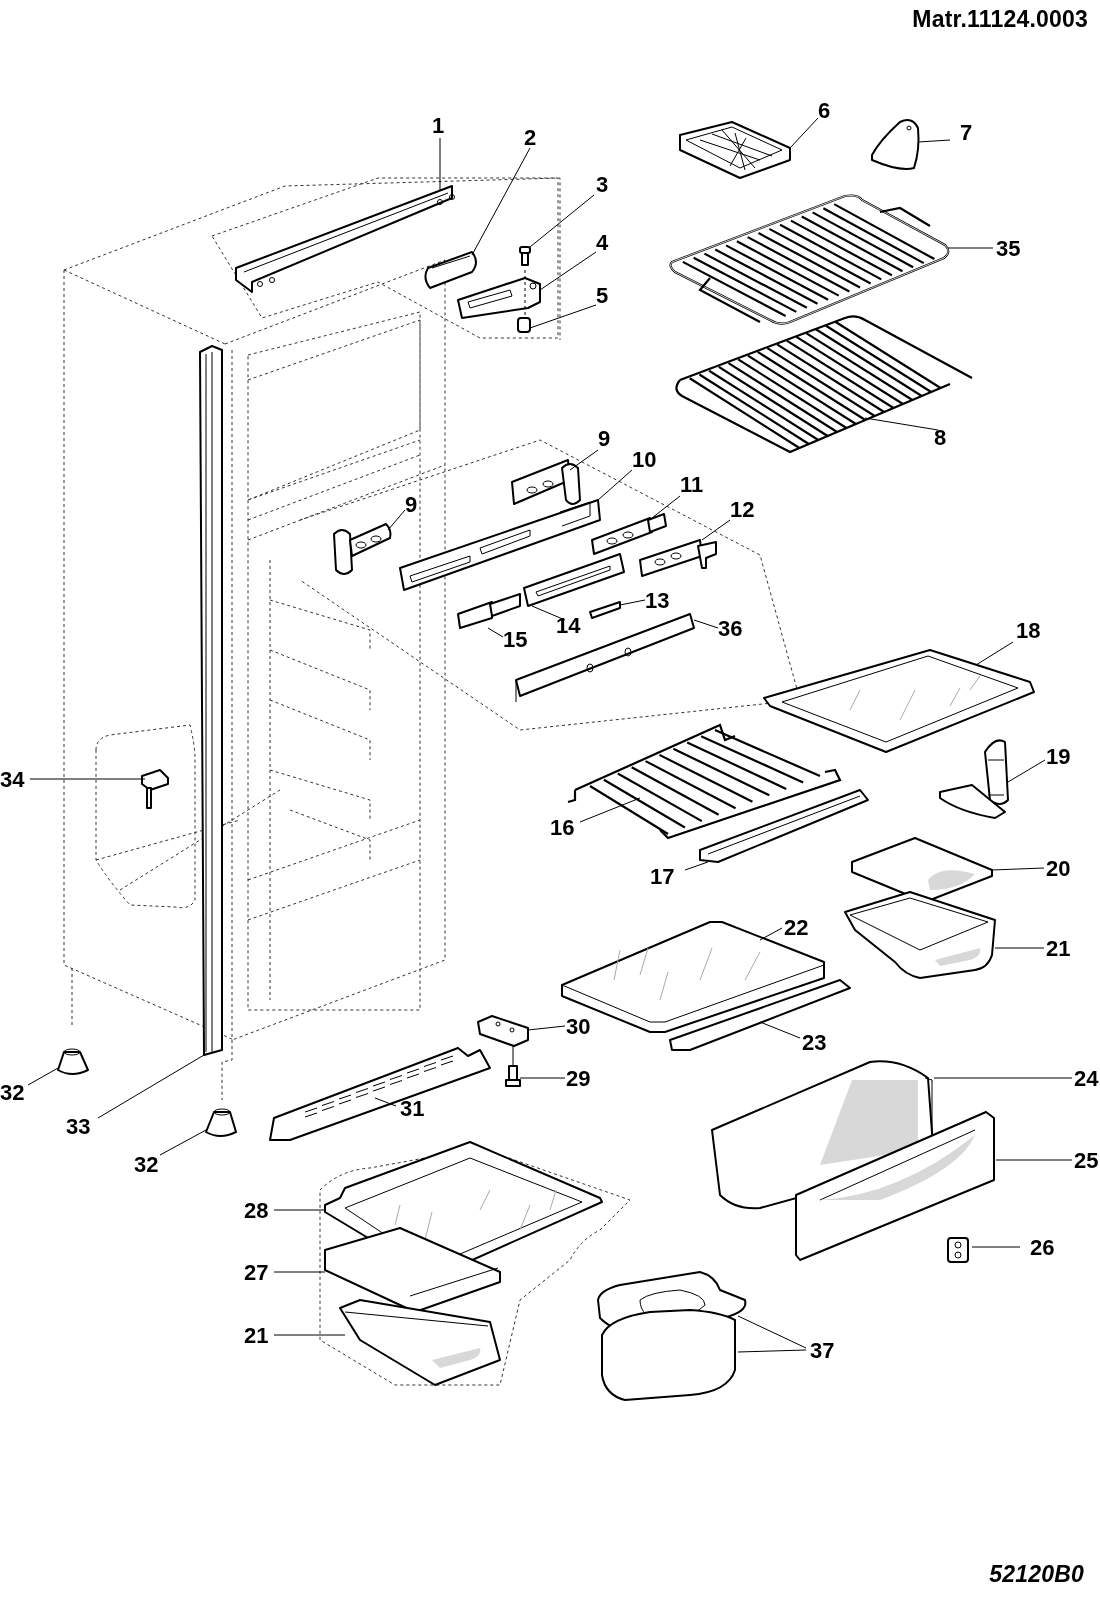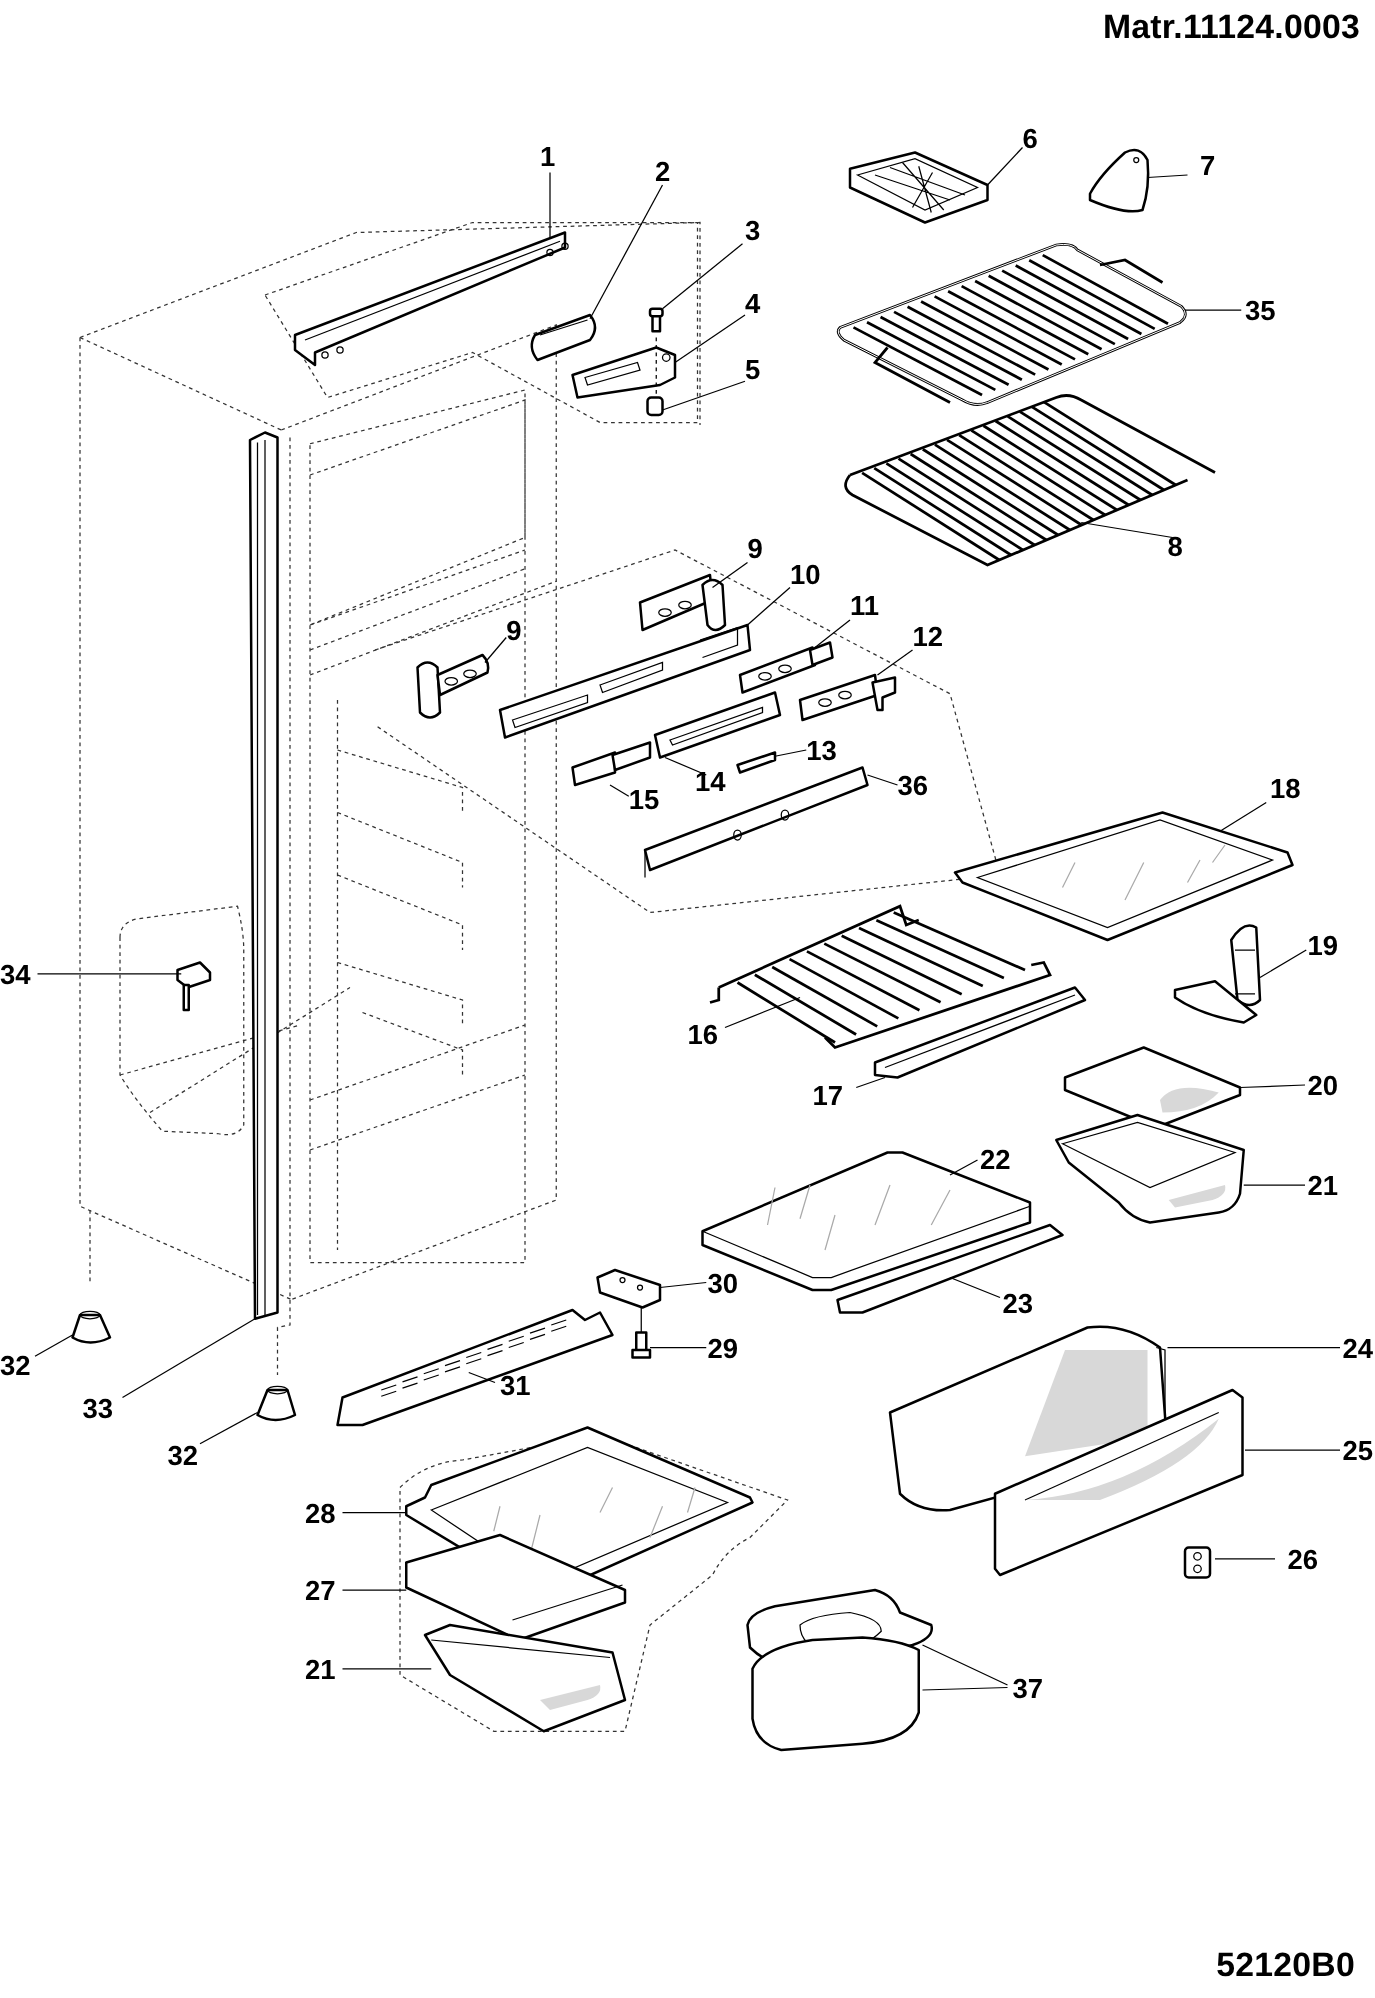--- a/index.html
+++ b/index.html
@@ -1,20 +1,20 @@
 <!DOCTYPE html>
 <html><head>
 <meta charset="utf-8">
 <style>
   html, body { margin:0; padding:0; background:#ffffff; }
   body { width:1100px; height:1598px; position:relative; overflow:hidden;
          font-family:"Liberation Sans", sans-serif; color:#000; }
-  .hdr { position:absolute; font-weight:bold; font-size:27px; letter-spacing:0.2px; }
+  .hdr { position:absolute; font-weight:bold; font-size:23px; letter-spacing:0.2px; }
   #matr { top:6px; right:12px; }
-  #code { bottom:10px; right:16px; }
+  #code { bottom:10px; right:16px;font-style:italic; }
   svg#diagram { position:absolute; left:0; top:0; width:1100px; height:1598px; }
   .lbl { font-family:"Liberation Sans", sans-serif; font-weight:bold; font-size:22px; fill:#000; }
   .dash { fill:none; stroke:#333; stroke-width:1; stroke-dasharray:3 3; }
   .part { fill:#fff; stroke:#000; stroke-width:2; stroke-linejoin:round; }
   .thin { fill:none; stroke:#000; stroke-width:1; }
   .lead { fill:none; stroke:#000; stroke-width:1; }
   .wire { fill:none; stroke:#000; stroke-width:2.2; }
   .wire-in { fill:none; stroke:#fff; stroke-width:0.8; }
   .glass { fill:none; stroke:#aaa; stroke-width:1; }
   .shade { fill:#d8d8d8; stroke:none; }

